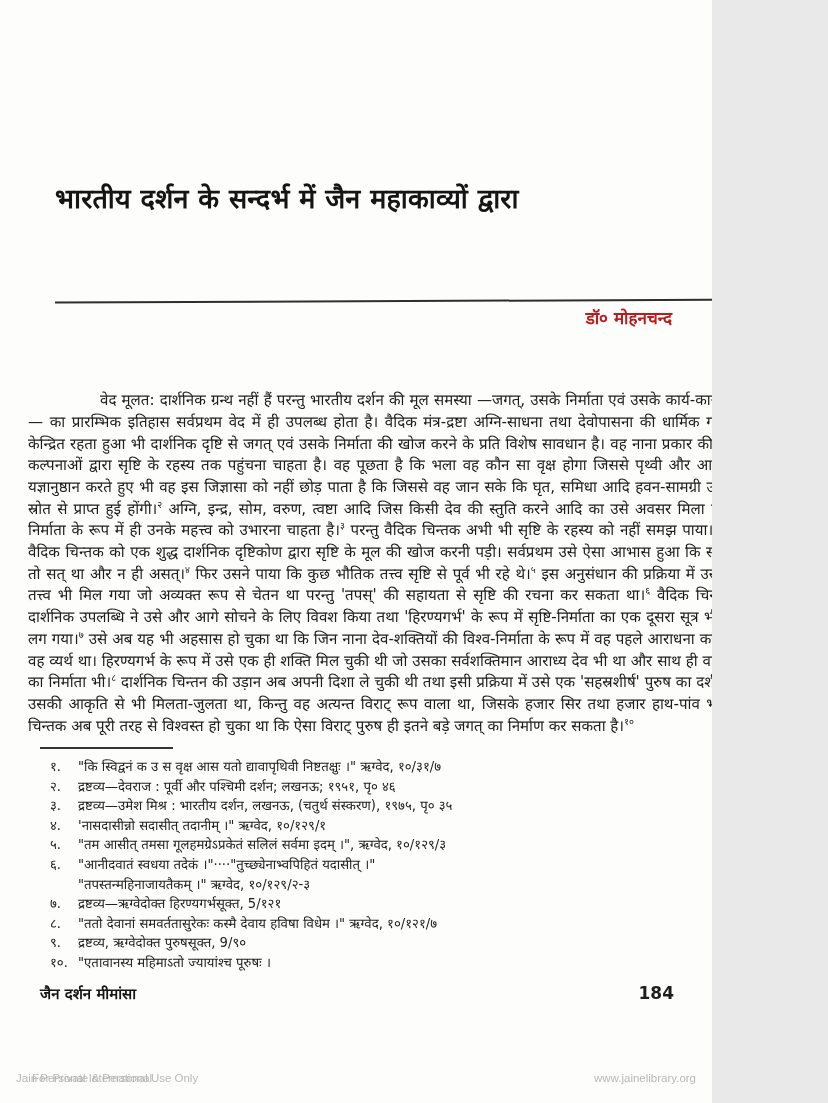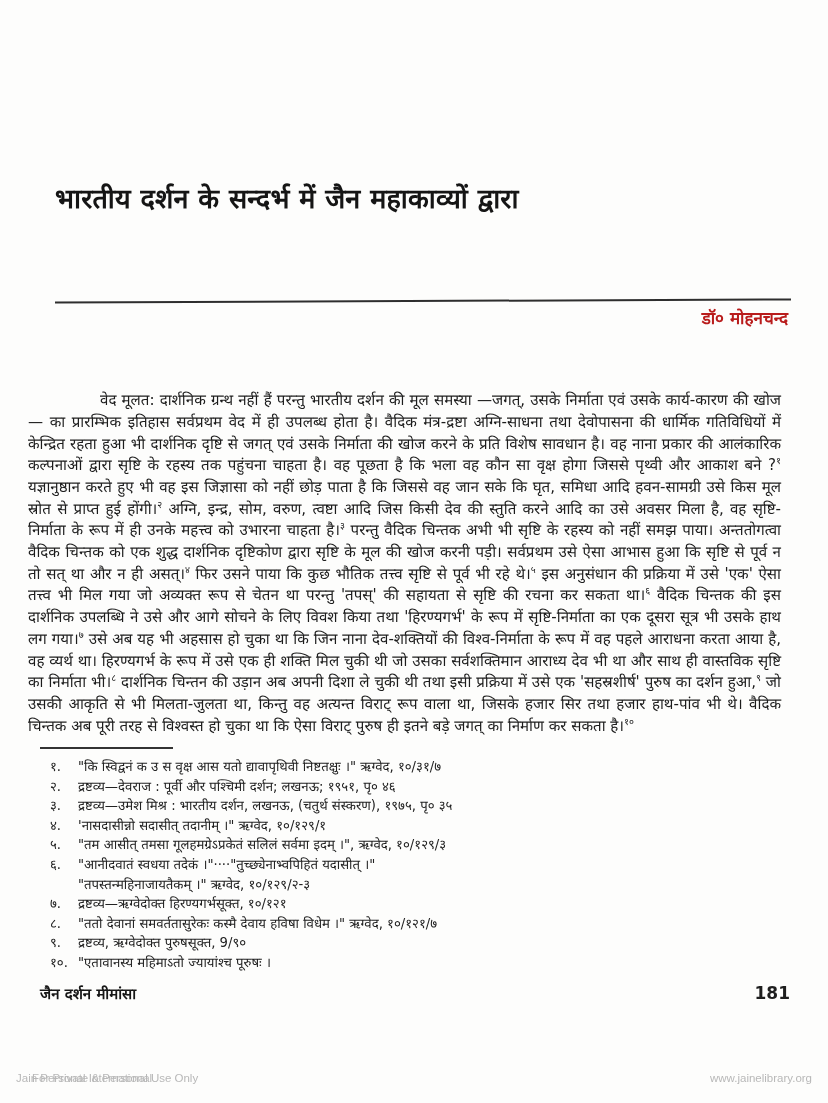--- a/index.html
+++ b/index.html
@@ -3,24 +3,25 @@
 <meta charset="utf-8">
 <style>
   html, body { margin:0; padding:0; }
   body {
     width:828px; height:1103px;
     background:#e9e9e9;
     font-family:"DejaVu Sans", sans-serif;
   }
   .page {
     position:relative;
-    width:828px; height:1103px;
+    width:676px; height:1103px;
     background:#fdfdfc;
     color:#1b1b1b;
     overflow:hidden;
+    padding-left:36px;
   }
   .title-block {
     position:absolute; left:55px; top:176px; width:700px;
     font-size:27px; line-height:46px; font-weight:600;
     color:#151515; letter-spacing:0.2px;
   }
   .title-rule {
     position:absolute; left:55px; top:300px; width:736px; height:2px;
     background:#2e2e2e; transform:rotate(-0.25deg);
   }
@@ -114,21 +115,21 @@
       <div class="fn-row">
         <span class="fn-num">६.</span>
         <div class="fn-text">
           <div>"आनीदवातं स्वधया तदेकं ।"····"तुच्छ्येनाभ्वपिहितं यदासीत् ।"</div>
           <div>"तपस्तन्महिनाजायतैकम् ।" ऋग्वेद, १०/१२९/२-३</div>
         </div>
       </div>
       <div class="fn-row">
         <span class="fn-num">७.</span>
         <div class="fn-text">
-          <div>द्रष्टव्य—ऋग्वेदोक्त हिरण्यगर्भसूक्त, १०/१२१</div>
+          <div>द्रष्टव्य—ऋग्वेदोक्त हिरण्यगर्भसूक्त, 5/१२१</div>
         </div>
       </div>
       <div class="fn-row">
         <span class="fn-num">८.</span>
         <div class="fn-text">
           <div>"ततो देवानां समवर्ततासुरेकः कस्मै देवाय हविषा विधेम ।" ऋग्वेद, १०/१२१/७</div>
         </div>
       </div>
       <div class="fn-row">
         <span class="fn-num">९.</span>
@@ -139,21 +140,21 @@
       <div class="fn-row">
         <span class="fn-num">१०.</span>
         <div class="fn-text">
           <div>"एतावानस्य महिमाऽतो ज्यायांश्च पूरुषः ।</div>
         </div>
       </div>
     </div>
 
   <div class="footer-row">
     <span class="journal-title">जैन दर्शन मीमांसा</span>
-    <span class="page-number">181</span>
+    <span class="page-number">184</span>
   </div>
 
   <div class="bottom-bar">
     <span class="center-slot">For Private &amp; Personal Use Only</span>
     <span class="left-slot">Jain Personal International</span>
     <span class="right-slot">www.jainelibrary.org</span>
   </div>
 
 </div>
 

